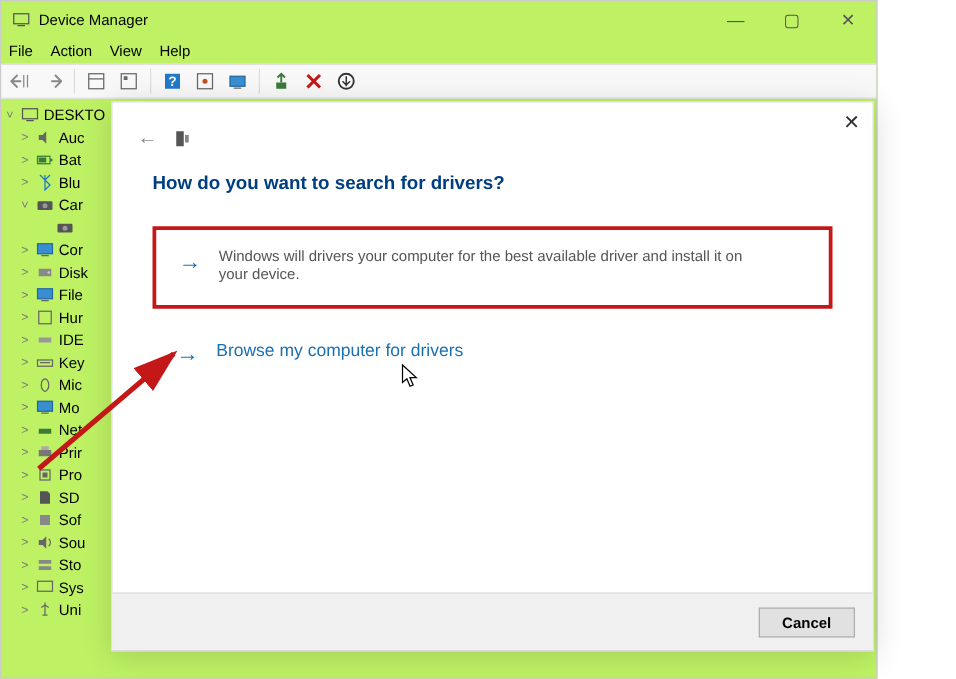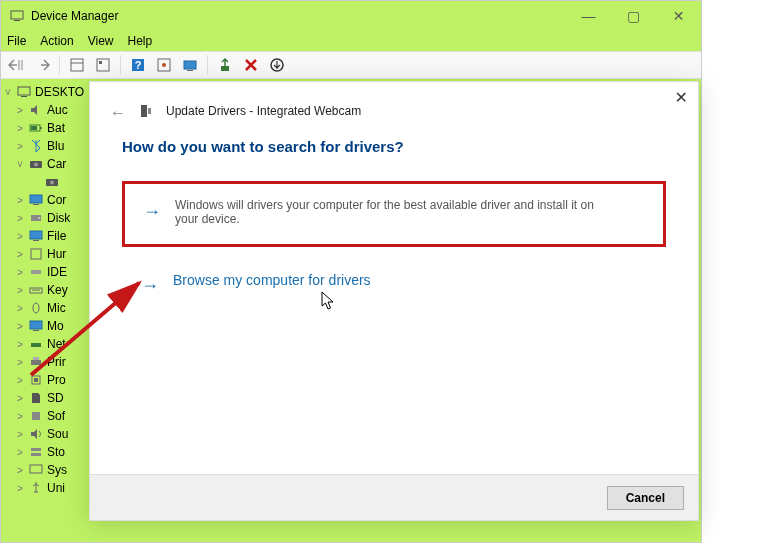--- a/index.html
+++ b/index.html
@@ -379,21 +379,20 @@
     <div class="dialog-close">✕</div>
 
     <div class="dialog-header">
       <span class="back">←</span>
       <span class="hicon">
           <svg width="16" height="16" viewBox="0 0 16 16">
             <rect x="3" y="2" width="6" height="12" fill="#555"></rect>
             <rect x="10" y="5" width="3" height="6" fill="#888"></rect>
           </svg>
         </span>
-      <span class="hlabel">Update Drivers - Integrated Webcam</span>
     </div>
 
     <div class="dialog-body">
       <div class="dialog-q">How do you want to search for drivers?</div>
 
       <div class="option highlight">
         <span class="arrow">→</span>
         <div>
           <div class="odesc">Windows will drivers your computer for the best available driver and install it on your device.</div>
         </div>

